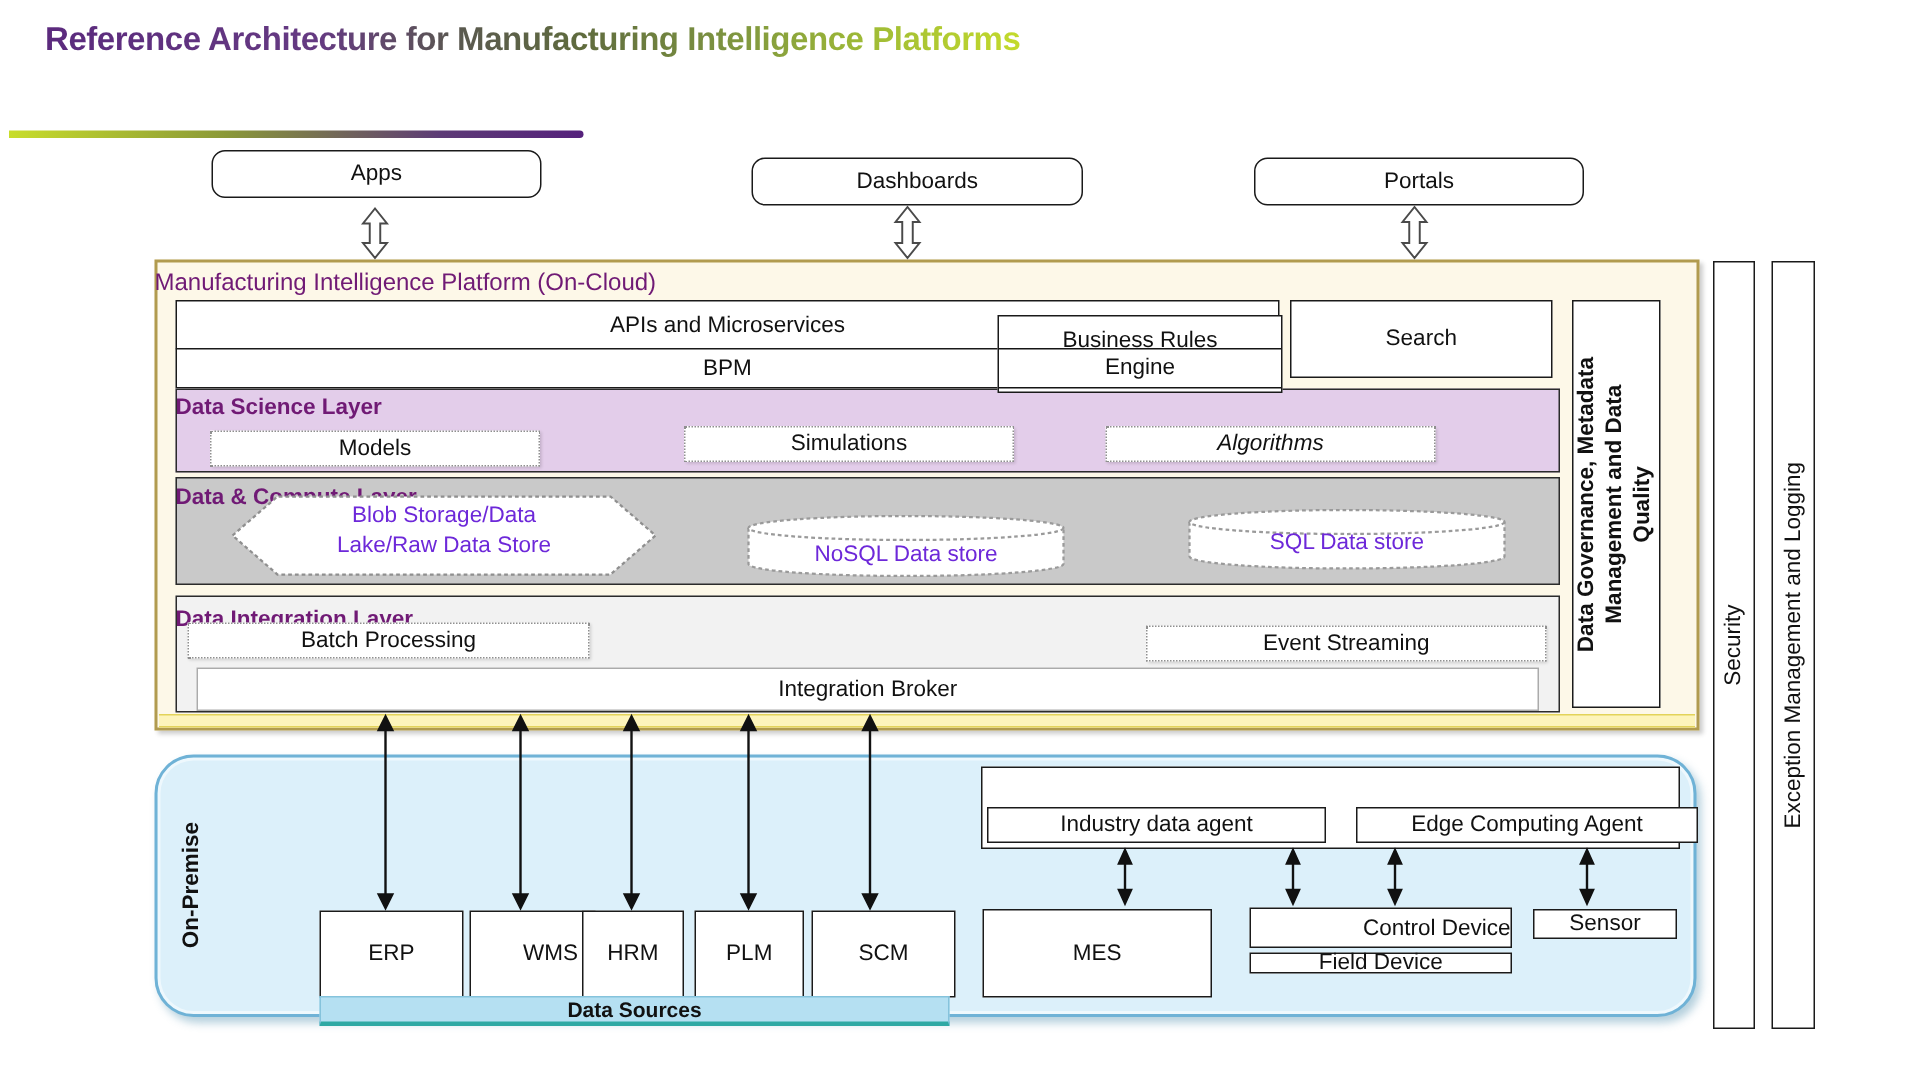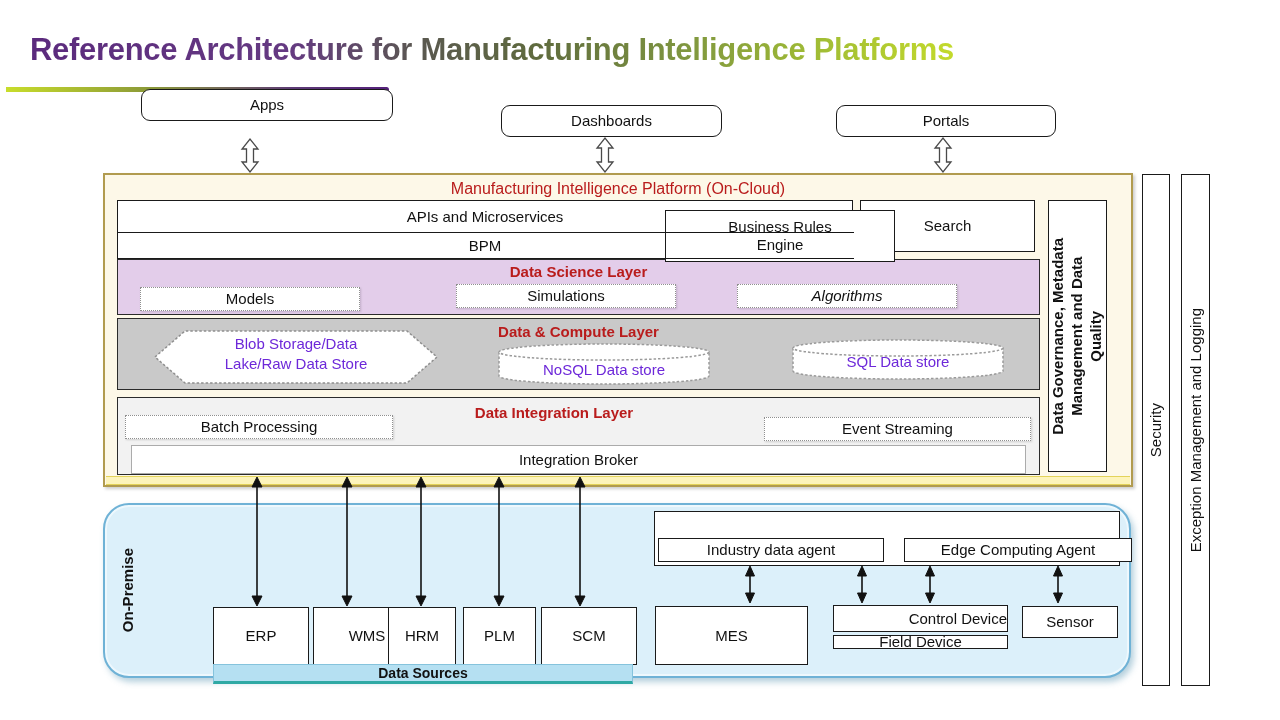--- a/index.html
+++ b/index.html
@@ -4,25 +4,25 @@
 <style>
   * { margin:0; padding:0; box-sizing:border-box; }
   body { font-family:"Liberation Sans", sans-serif; background:#fff; }
   .canvas { position:relative; width:1280px; height:720px; background:#ffffff; overflow:hidden; }
   .box { position:absolute; background:#fff; border:1.5px solid #1a1a1a; display:flex;
          align-items:center; justify-content:center; font-size:15px; color:#111;
          text-align:center; line-height:1.18; z-index:3; }
   .rounded { border-radius:9px; }
   .dottedbox { border:1.3px dotted #8f8f8f; box-shadow:1px 1px 2px rgba(0,0,0,0.15); }
   .band { position:absolute; border:1.5px solid #2b2b2b; z-index:1; }
-  .band-title { position:absolute; text-align:center; font-weight:bold; font-size:15px; color:#b91c1c; z-index:2; }
+  .band-title { position:absolute; text-align:left; font-weight:bold; font-size:15px; color:#701a75; z-index:2; }
   .prewrap { white-space:pre-line; }
   .vwrap { display:flex; align-items:center; justify-content:center; }
   .vtext { writing-mode:vertical-rl; transform:rotate(180deg); text-align:center; }
-  .title { position:absolute; left:30px; top:32px; font-size:31px; font-weight:bold; letter-spacing:-0.3px;
+  .title { position:absolute; left:30px; top:13px; font-size:22px; font-weight:bold; letter-spacing:-0.3px;
            background:linear-gradient(90deg,#5b2a7d 0%,#653a82 28%,#5a5850 42%,#5f6b3e 55%,#7d9440 70%,#a0bc35 85%,#c3da2c 100%);
            -webkit-background-clip:text; background-clip:text; color:transparent; z-index:3; }
   .title-underline { position:absolute; left:6px; top:87px; width:383px; height:5px; border-radius:0 3px 3px 0;
            background:linear-gradient(90deg,#c8dd2b 0%,#8a9838 38%,#5d3b76 75%,#55217c 100%); z-index:3; }
   .platform { position:absolute; left:103px; top:173px; width:1030px; height:314px;
            background:#fdf8e8; border:2px solid #b19b4f; z-index:0; box-shadow:2px 2px 3px rgba(0,0,0,0.2); }
   .yellow-strip { position:absolute; left:106px; top:476px; width:1024px; height:9px;
            background:#fdf4bb; border-top:1px solid #e3d35a; border-bottom:1px solid #e3d35a; z-index:1; }
   .onprem { position:absolute; left:103px; top:503px; width:1028px; height:175px;
            background:#dcf0fa; border:2.5px solid #6fb2d6; border-radius:26px; z-index:0;
@@ -32,21 +32,21 @@
   svg.overlay { position:absolute; left:0; top:0; pointer-events:none; }
 </style>
 </head>
 <body>
 
 <div class="canvas">
 
   <div class="title prewrap">Reference Architecture for Manufacturing Intelligence Platforms</div>
   <div class="title-underline"></div>
 
-  <div class="box rounded" style="left:141px;top:89px;width:252px;height:32px;">
+  <div class="box rounded" style="left:141px;top:100px;width:220px;height:32px;">
       <span>Apps</span>
     </div>
   <div class="box rounded" style="left:501px;top:105px;width:221px;height:32px;">
       <span>Dashboards</span>
     </div>
   <div class="box rounded" style="left:836px;top:105px;width:220px;height:32px;">
       <span>Portals</span>
     </div>
 
   <div class="platform"></div>
@@ -93,21 +93,21 @@
   <div class="box" style="left:131px;top:445px;width:895px;height:29px;border:1px solid #ababab;">
       <span>Integration Broker</span>
     </div>
 
   <div class="box vwrap" style="left:1048px;top:200px;width:59px;height:272px;">
     <span class="vtext prewrap" style="font-weight:bold;font-size:15px;line-height:1.25;">Data Governance,  Metadata
 Management and Data
 Quality</span>
   </div>
 
-  <div class="box prewrap" style="left:665px;top:210px;width:230px;height:52px;z-index:4;">Business Rules
+  <div class="box prewrap" style="left:665px;top:210px;width:190px;height:52px;z-index:4;">Business Rules
 Engine</div>
   <div class="hline" style="left:666px;top:231.5px;width:188px;"></div>
   <div class="hline" style="left:666px;top:257.5px;width:188px;"></div>
 
   <div class="box vwrap" style="left:1142px;top:174px;width:28px;height:512px;">
     <span class="vtext">Security</span>
   </div>
   <div class="box vwrap" style="left:1181px;top:174px;width:29px;height:512px;">
     <span class="vtext">Exception Management and Logging</span>
   </div>
@@ -143,21 +143,21 @@
     </div>
   <div class="box" style="left:655px;top:606px;width:153px;height:59px;">
       <span>MES</span>
     </div>
   <div class="box" style="left:833px;top:605px;width:175px;height:27px;justify-content:flex-end;">
       <span>Control Device</span>
     </div>
   <div class="box" style="left:833px;top:635px;width:175px;height:14px;">
       <span>Field Device</span>
     </div>
-  <div class="box" style="left:1022px;top:606px;width:96px;height:32px;">
+  <div class="box" style="left:1022px;top:606px;width:96px;height:20px;">
       <span>Sensor</span>
     </div>
 
   <div class="box" style="left:213px;top:664px;width:420px;height:20px;background:#b5e0f2;border:1px solid #85c3dc;border-bottom:3px solid #2fa9a4;font-weight:bold;font-size:14px;z-index:4;">
       <span>Data Sources</span>
     </div>
 
   <svg class="overlay" width="1280" height="720" style="z-index:2;">
     <polygon points="155,357 185,331 407,331 437,357 407,383 185,383" fill="#ffffff" stroke="#8f8f8f" stroke-width="1.5" stroke-dasharray="2.5,2"></polygon>
     <g>

